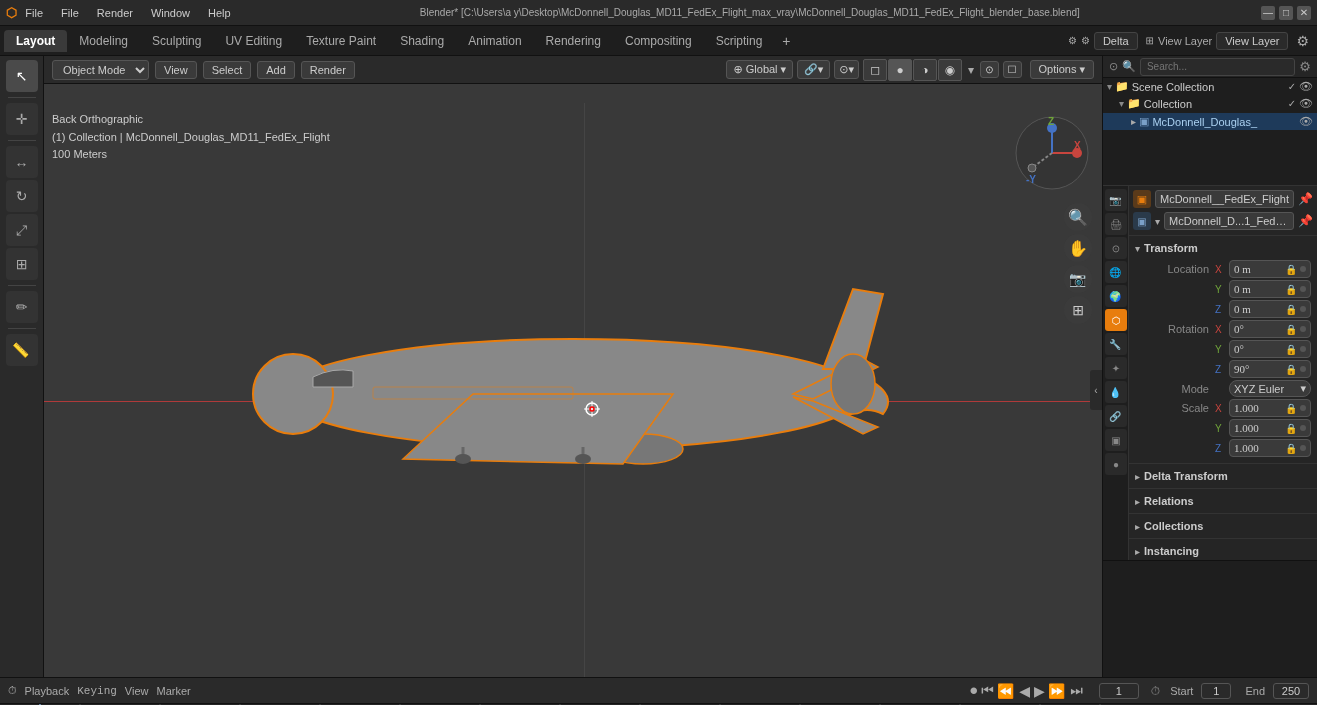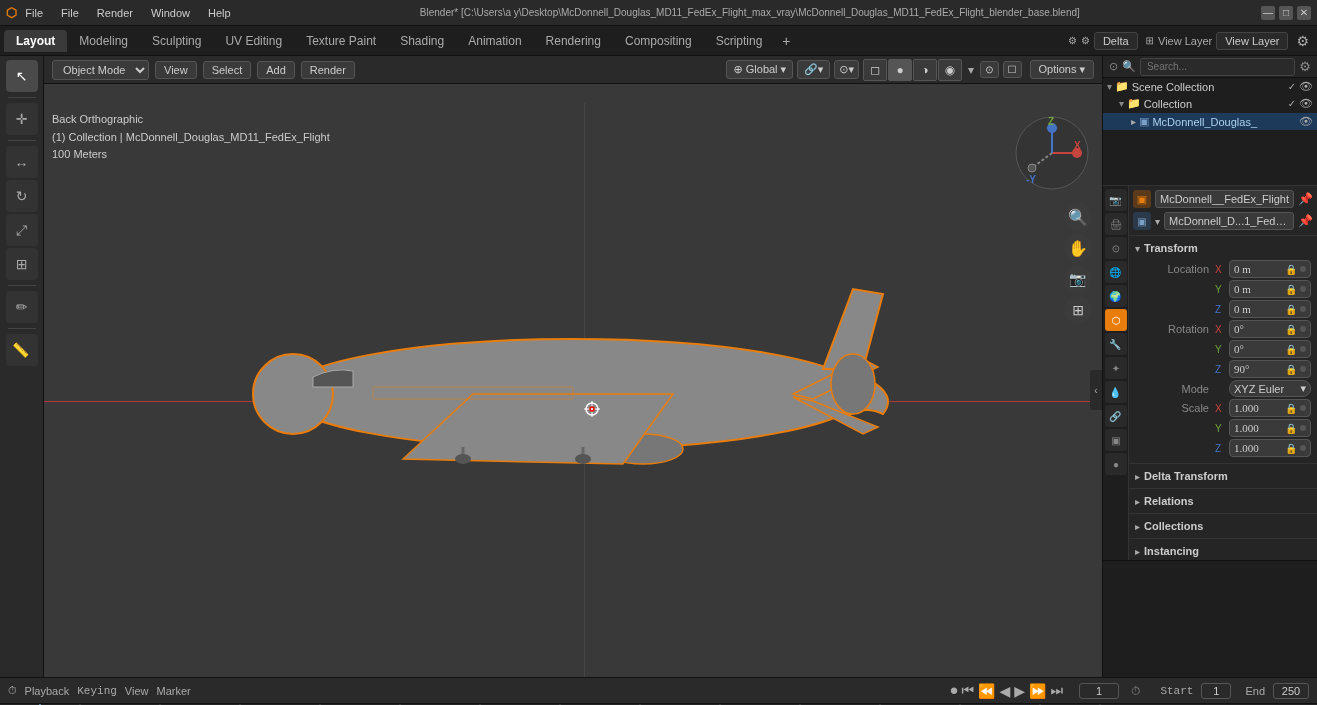--- a/index.html
+++ b/index.html
@@ -486,21 +486,21 @@
       <span style="color:#aaa; font-size:14px; cursor:pointer;">⏺</span>
       <span style="color:#aaa; font-size:14px; cursor:pointer;">⏮</span>
       <span style="color:#aaa; font-size:14px; cursor:pointer;">⏪</span>
       <span style="color:#aaa; font-size:14px; cursor:pointer;">◀</span>
       <span style="color:#aaa; font-size:14px; cursor:pointer;">▶</span>
       <span style="color:#aaa; font-size:14px; cursor:pointer;">⏩</span>
       <span style="color:#aaa; font-size:14px; cursor:pointer;">⏭</span>
     </div>
     <input type="text" style="background: rgb(42, 42, 42); border: 1px solid rgb(85, 85, 85); color: rgb(204, 204, 204); padding: 1px 4px; border-radius: 3px; font-size: 11px; width: 40px; text-align: center; margin-left: 8px;" value="1">
     <span style="color:#888; font-size:12px; margin-left:4px;">⏱</span>
-    <span style="color:#aaa; font-size:11px; margin-left:12px;font-family:Liberation Mono, monospace;">Start</span>
+    <span style="color:#aaa; font-size:11px; margin-left:2px;">Start</span>
     <input type="text" style="background: rgb(42, 42, 42); border: 1px solid rgb(85, 85, 85); color: rgb(204, 204, 204); padding: 1px 4px; border-radius: 3px; font-size: 11px; width: 30px; text-align: center;" value="1">
     <span style="color:#aaa; font-size:11px; margin-left:6px;">End</span>
     <input type="text" style="background: rgb(42, 42, 42); border: 1px solid rgb(85, 85, 85); color: rgb(204, 204, 204); padding: 1px 4px; border-radius: 3px; font-size: 11px; width: 36px; text-align: center;" value="250">
   </div>
 
   <div id="timeline-area">
     <svg width="100%" height="54" style="display:block;" xmlns="http://www.w3.org/2000/svg">
 
       <rect width="100%" height="54" fill="#1a1a1a"></rect>
 

